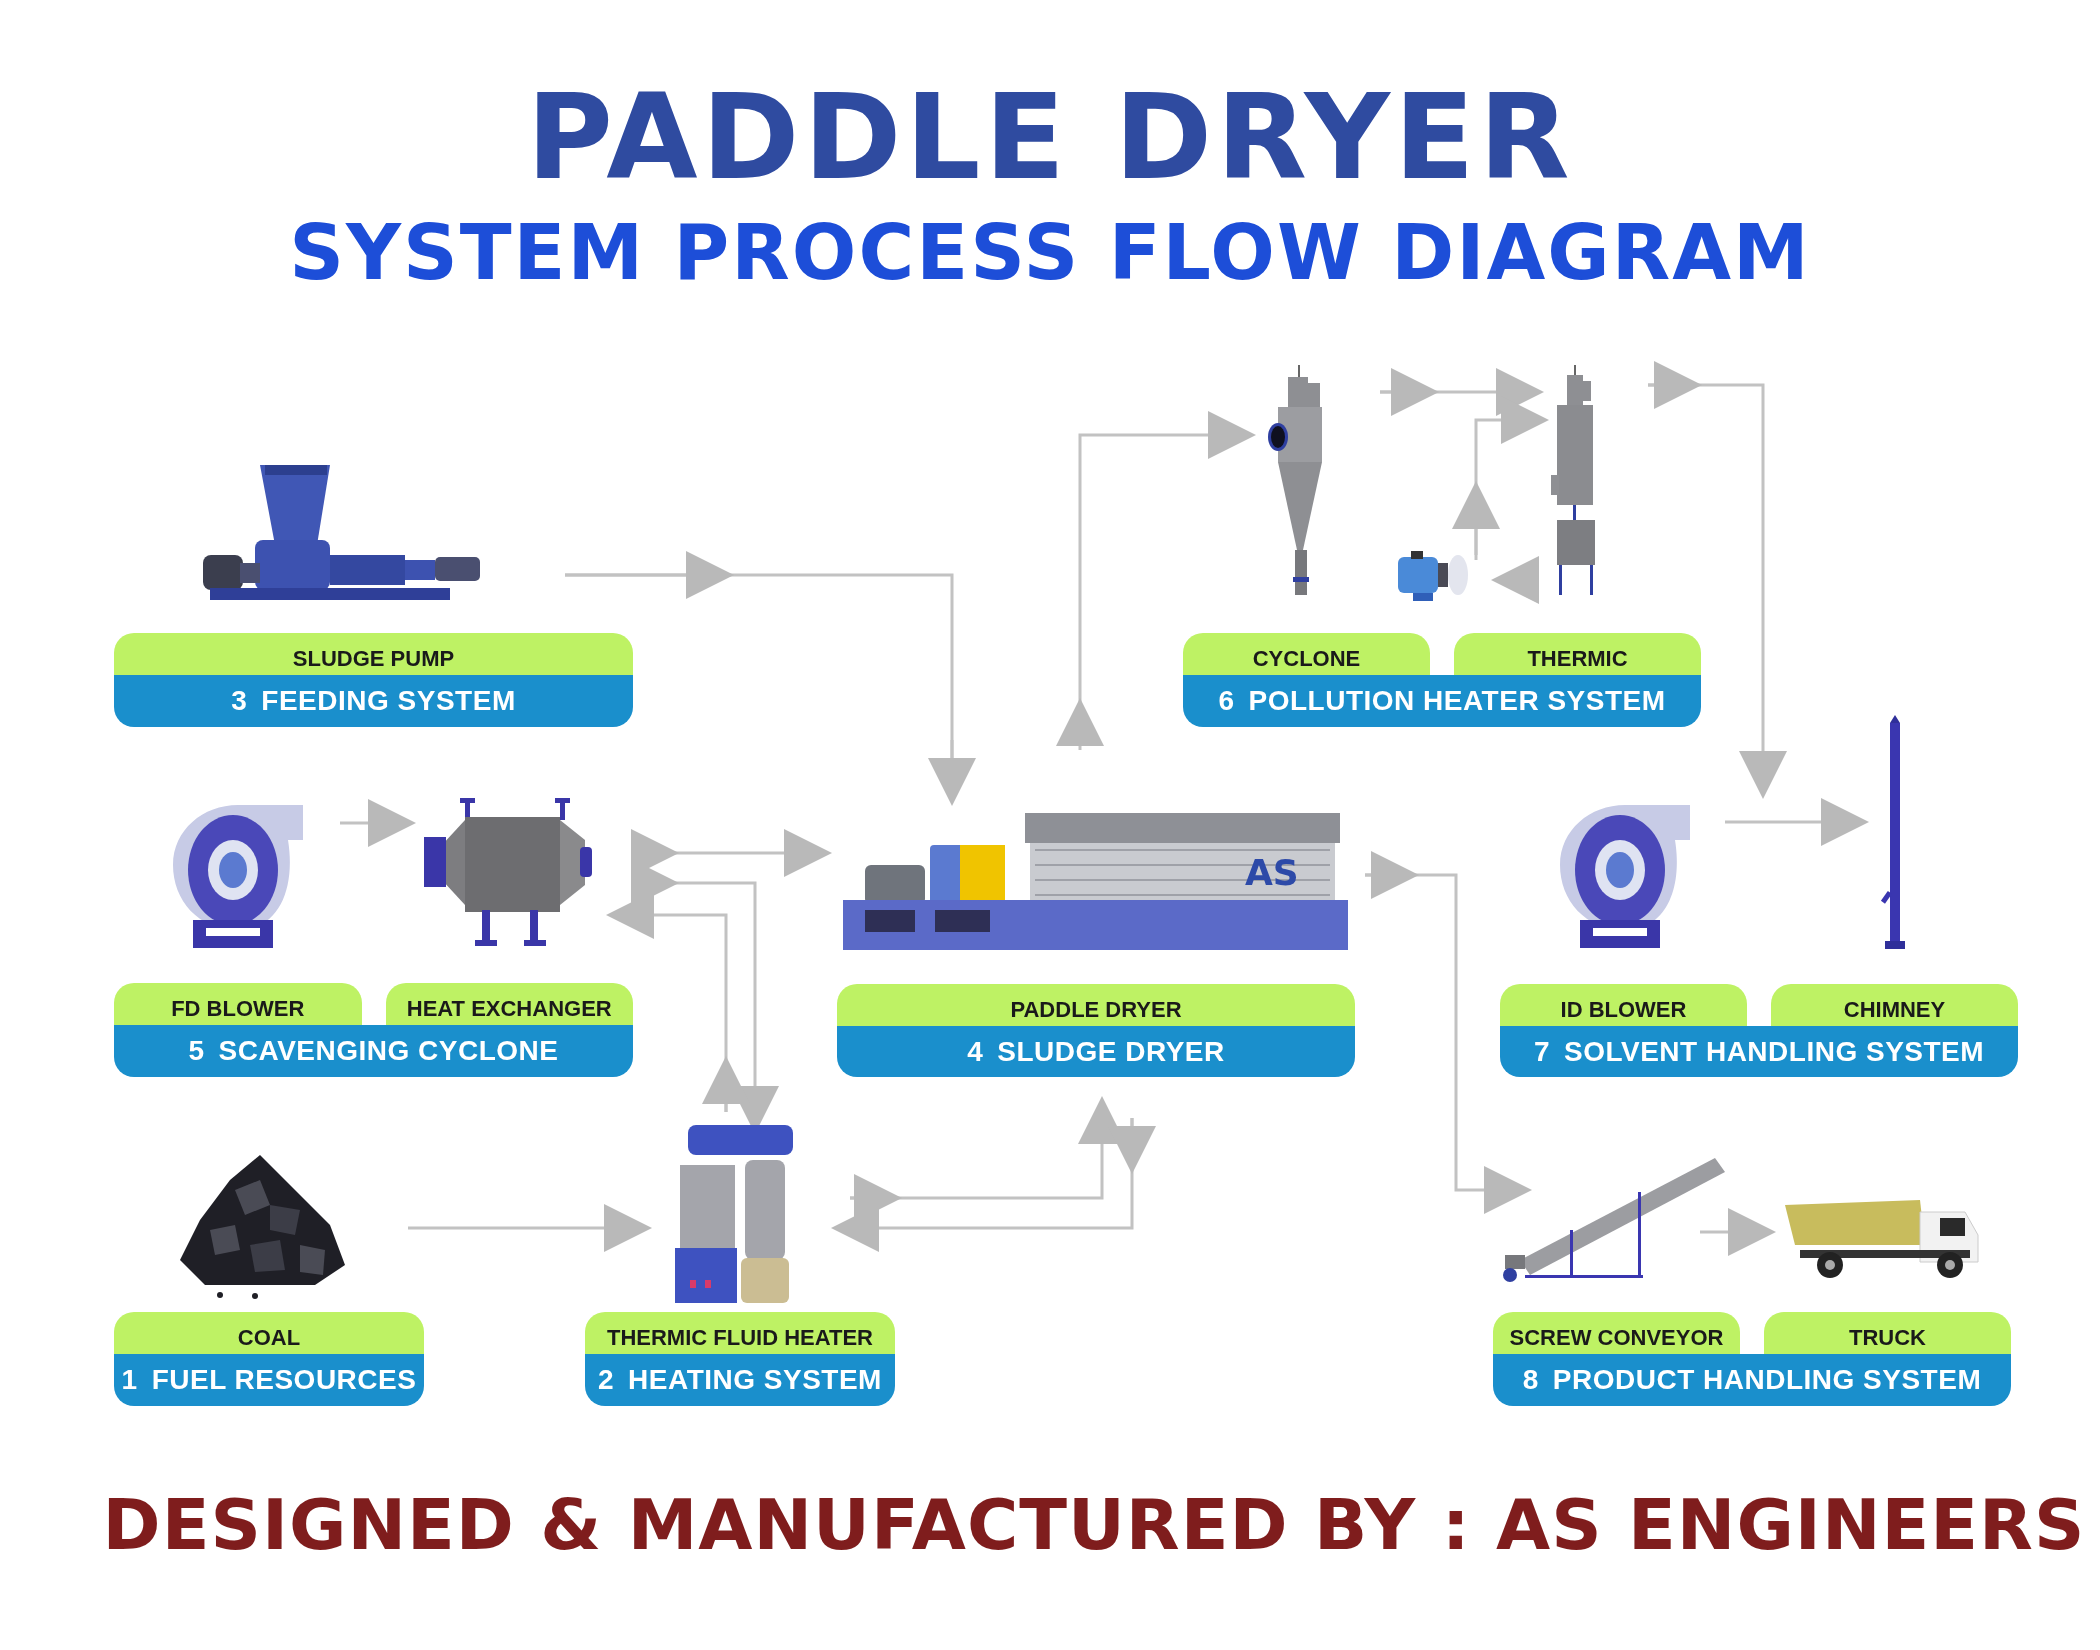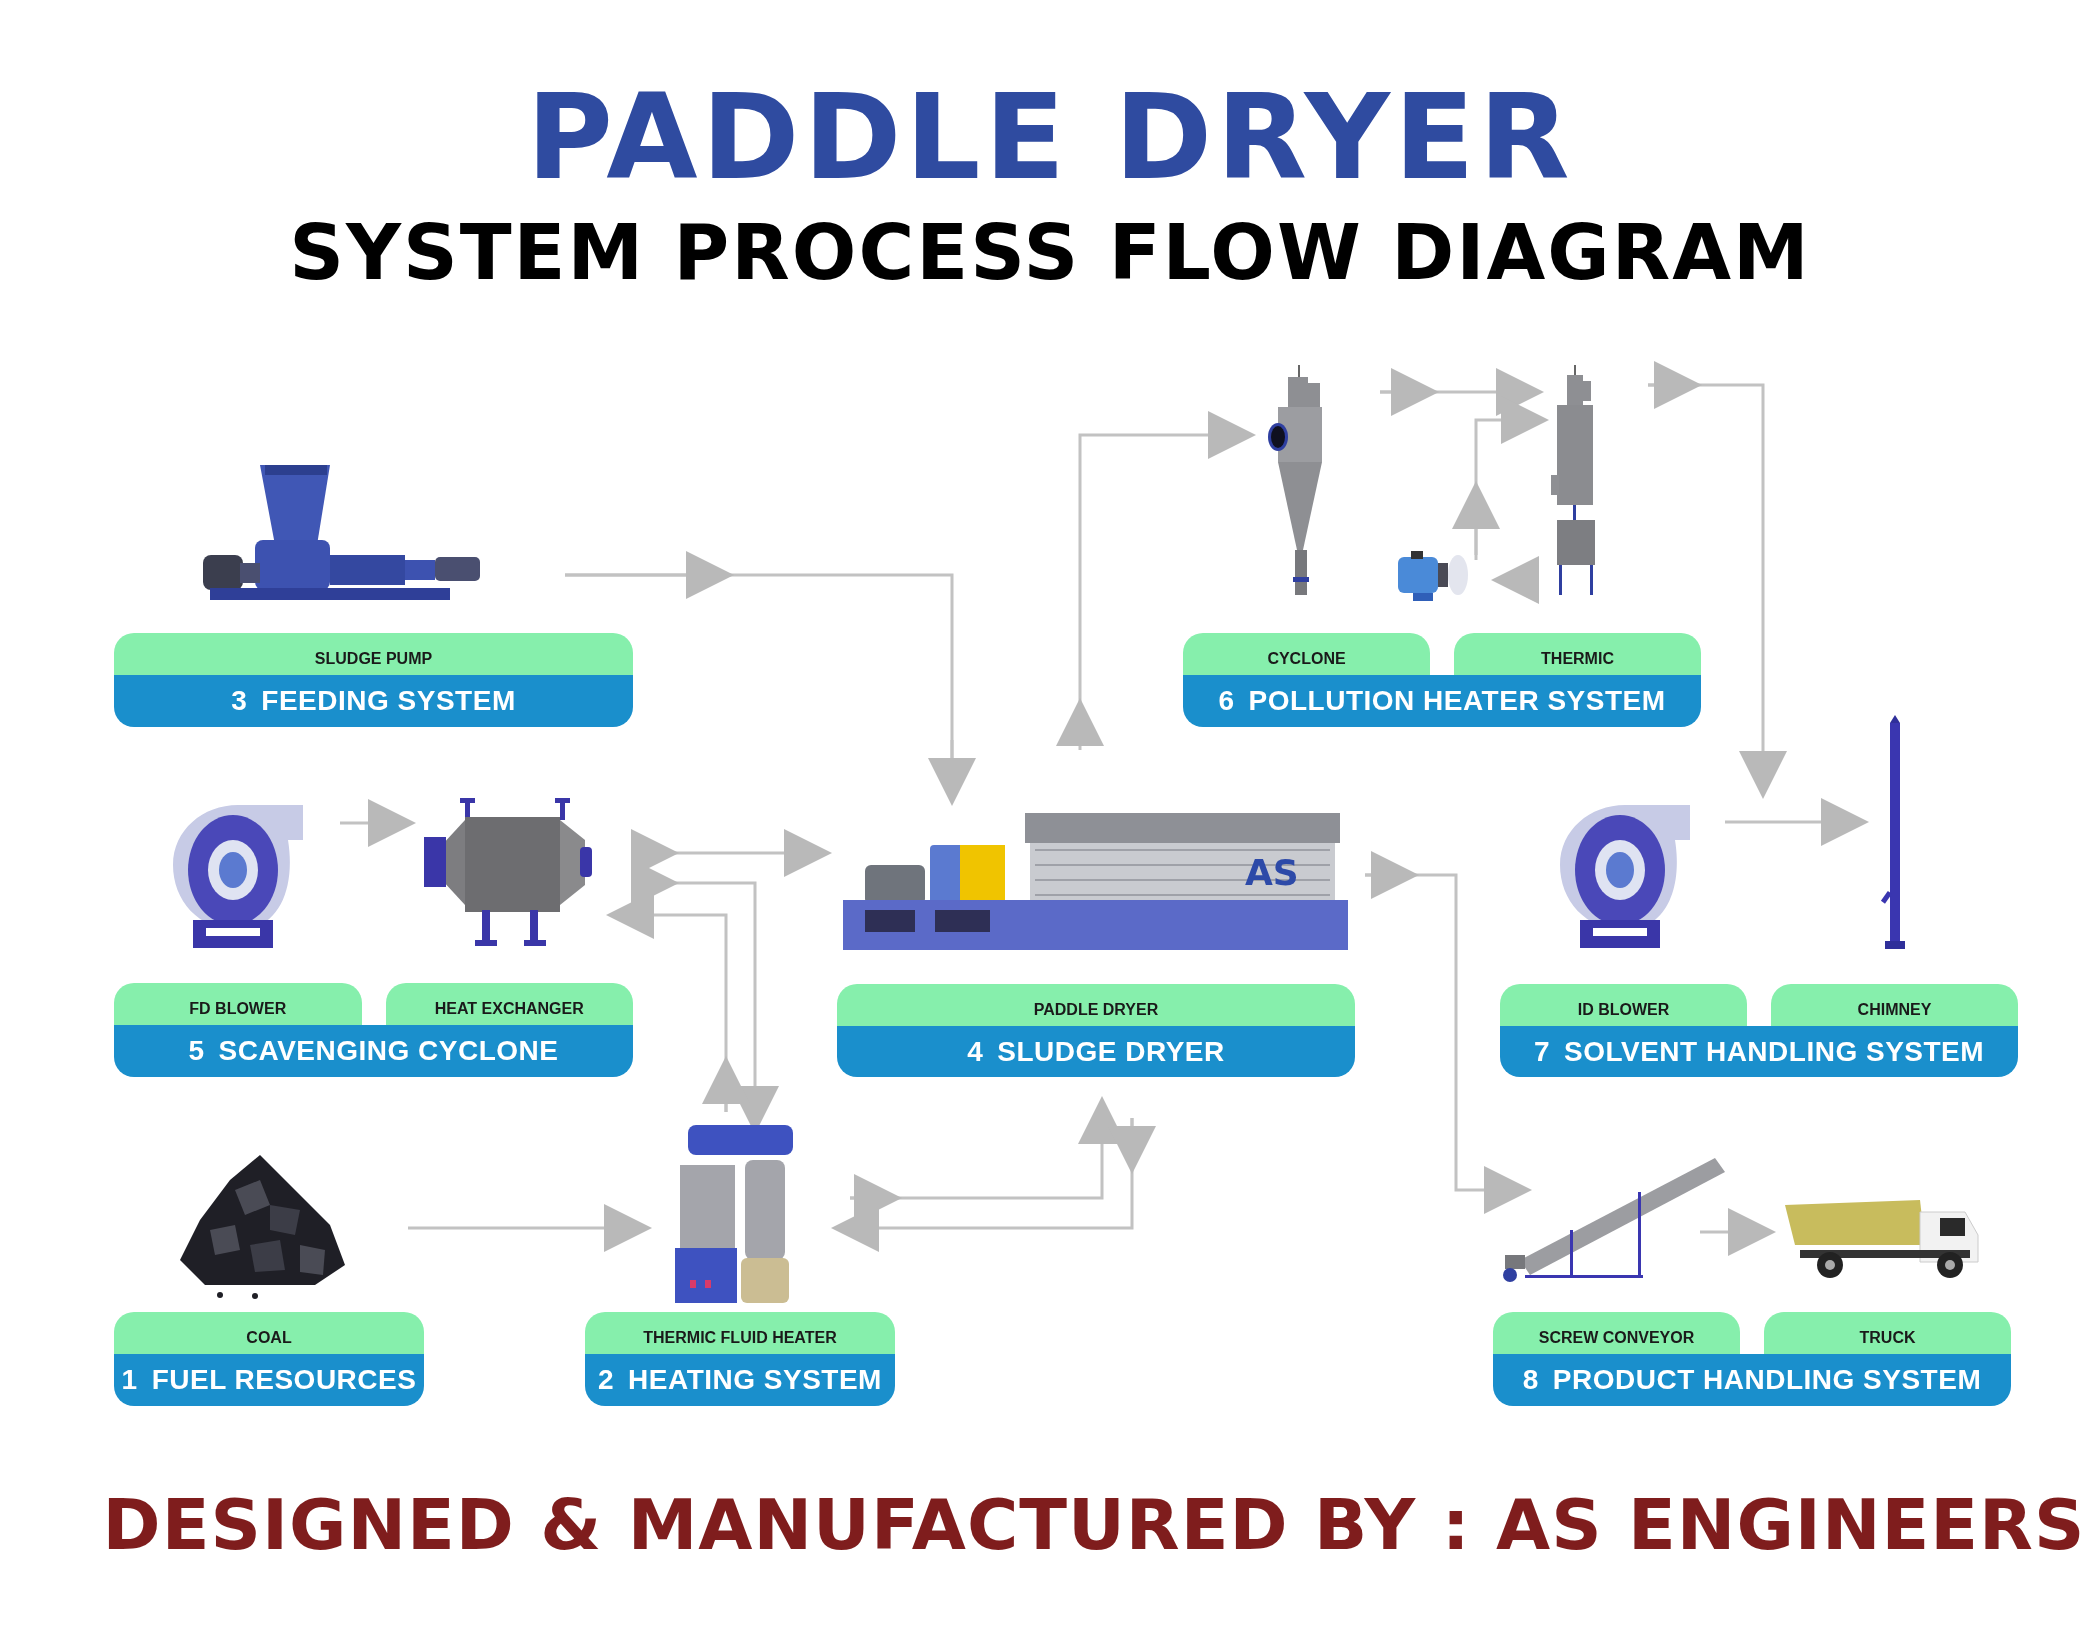--- a/index.html
+++ b/index.html
@@ -1,23 +1,23 @@
 <!DOCTYPE html>
 <html><head>
 <meta charset="utf-8">
 <style>
   html,body{margin:0;padding:0;background:#ffffff;}
   body{width:2100px;height:1650px;position:relative;overflow:hidden;font-family:"Liberation Sans",sans-serif;}
   .title{position:absolute;left:0;width:2100px;text-align:center;font-family:"DejaVu Sans",sans-serif;font-weight:bold;margin:0;}
   #main-title{top:68px;font-size:118px;color:#2f4ba0;letter-spacing:4px;}
-  #sub-title{top:208px;font-size:76px;color:#000000;letter-spacing:2px;}
+  #sub-title{top:208px;font-size:76px;color:#1d4ed8;letter-spacing:2px;}
   #footer{position:absolute;left:0;width:2100px;top:1484px;text-align:center;font-family:"DejaVu Sans",sans-serif;font-weight:bold;font-size:70px;color:#7f1d1d;letter-spacing:1px;margin-left:44px;}
   .block{position:absolute;}
   .tabs{position:absolute;left:0;right:0;top:0;height:50px;display:flex;gap:24px;}
-  .tab{flex:1;background:#86efac;border-radius:20px 20px 0 0;display:flex;align-items:center;justify-content:center;font-weight:bold;font-size:16px;color:#1a1a1a;padding-top:2px;}
+  .tab{flex:1;background:#bef264;border-radius:20px 20px 0 0;display:flex;align-items:center;justify-content:center;font-weight:bold;font-size:22px;color:#1a1a1a;padding-top:2px;}
   .bar{position:absolute;left:0;right:0;top:42px;bottom:0;background:#1a8fcc;border-radius:0 0 20px 20px;display:flex;align-items:center;justify-content:center;color:#ffffff;font-weight:bold;font-size:28px;letter-spacing:0.5px;}
   .bar .num{margin-right:14px;}
   #flow{position:absolute;left:0;top:0;width:2100px;height:1650px;}
   .equip{position:absolute;}
 </style>
 </head>
 <body>
 
 <h1 id="main-title" class="title">PADDLE DRYER</h1>
 <h2 id="sub-title" class="title">SYSTEM PROCESS FLOW DIAGRAM</h2>

